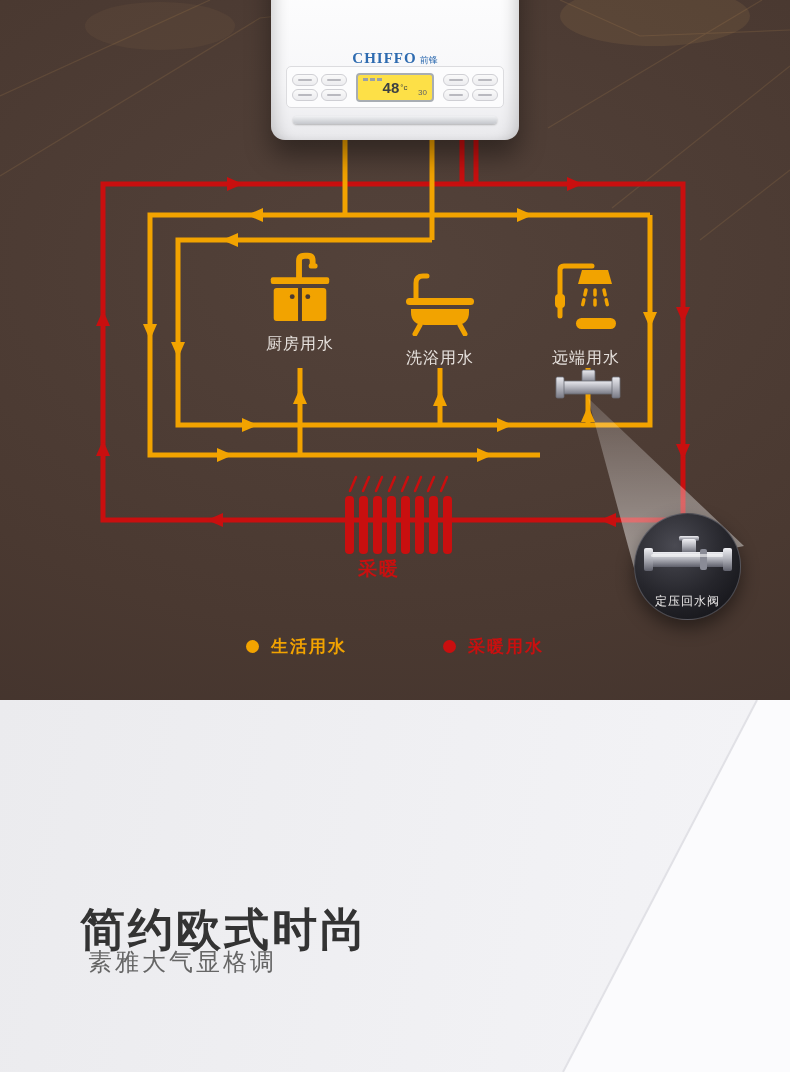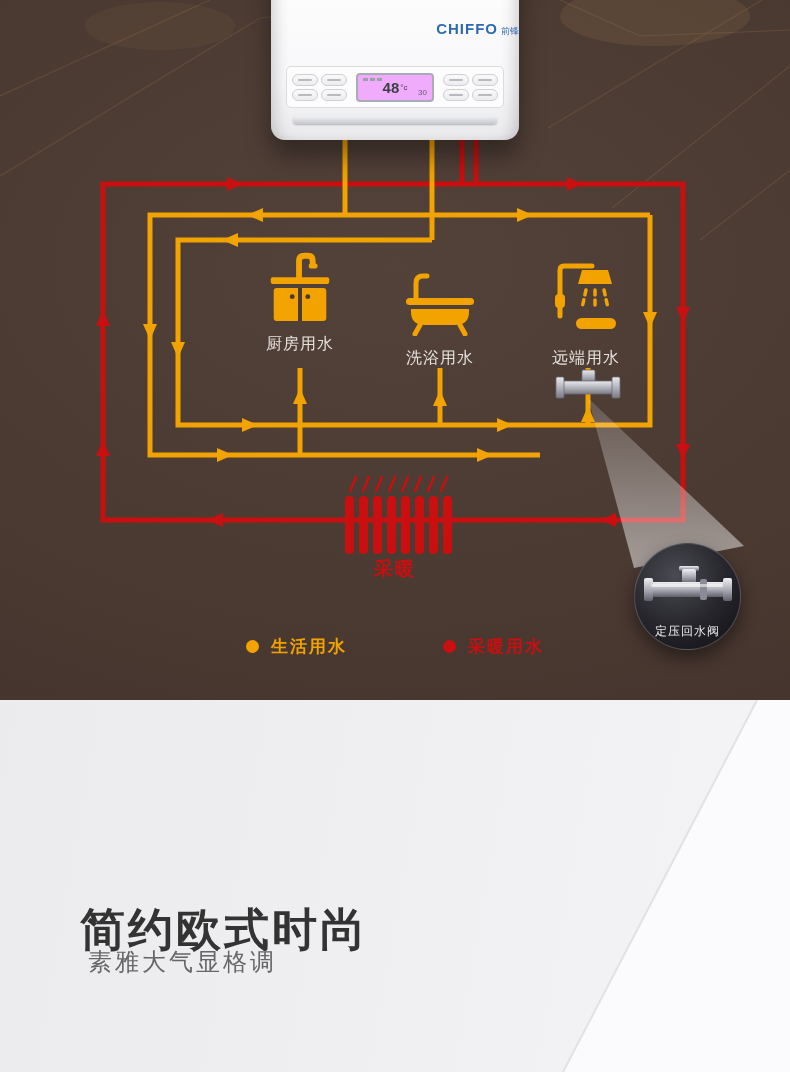--- a/index.html
+++ b/index.html
@@ -12,51 +12,51 @@
           background: radial-gradient(130% 95% at 50% 38%, #53423a 0%, #4a3931 55%, #3f302a 100%); }
   .pipes { position:absolute; top:0; left:0; z-index:1; }
 
   
   .boiler { position:absolute; left:271px; top:-44px; width:248px; height:184px; z-index:2;
             background:linear-gradient(180deg,#ffffff 0%, #f7f7f9 70%, #e9e9ec 100%);
             border-radius:0 0 14px 14px;
             box-shadow:0 16px 26px rgba(0,0,0,.38),
                        inset 12px 0 16px -9px rgba(0,0,0,.20),
                        inset -12px 0 16px -9px rgba(0,0,0,.20); }
-  .boiler-brand { position:absolute; top:64px; width:100%; text-align:right; }
+  .boiler-brand { position:absolute; top:93px; width:100%; text-align:center;font-family:Liberation Serif, serif; }
   .brand-en { color:#2e6bb0; font-weight:bold; font-size:15px; letter-spacing:1px; }
   .brand-cn { color:#2e6bb0; font-size:9px; margin-left:3px; }
   .control-panel { position:absolute; top:110px; left:50%; transform:translateX(-50%);
                    width:218px; height:42px; display:flex; align-items:center; justify-content:space-between;
                    padding:0 5px; background:#fcfcfd; border:1px solid #dcdcdf; border-radius:5px; }
   .btn-grid { display:grid; grid-template-columns:repeat(2,26px); grid-auto-rows:12px; gap:3px; }
   .mini-btn { display:block; border:1px solid #cfcfd4; border-radius:6px;
               background:linear-gradient(#fafafa,#ececef); position:relative; }
   .mini-btn::after { content:""; position:absolute; left:22%; right:22%; top:42%; height:2px;
                      background:#b9b9bf; border-radius:1px; }
-  .lcd { width:78px; height:29px; border:2px solid #a8adb3; border-radius:4px; background:#f0abfc;
+  .lcd { width:78px; height:29px; border:2px solid #a8adb3; border-radius:4px; background:#fde047;
          position:relative; display:flex; align-items:center; justify-content:center; }
   .lcd-icons { position:absolute; top:3px; left:5px; display:flex; gap:2px; }
   .lcd-icons i { width:5px; height:3px; background:#9aa0a6; display:block; }
   .lcd-temp { font-size:15px; font-weight:bold; color:#3c4043; }
   .lcd-unit { font-size:8px; color:#3c4043; margin-left:1px; }
   .lcd-sub { position:absolute; right:5px; bottom:3px; font-size:8px; color:#5f6368;margin-top:20px; }
   .boiler-bar { position:absolute; top:160px; left:50%; transform:translateX(-50%);
                 width:204px; height:8px; border-radius:4px;
                 background:linear-gradient(#f0f1f3,#c5c7cc); box-shadow:0 1px 2px rgba(0,0,0,.25); }
 
   
   .fixture { position:absolute; z-index:2; text-align:center; }
   .fixture-label { margin-top:8px; font-size:16px; color:#e6e1dd; letter-spacing:1px; }
 
-  .heating-label { position:absolute; top:556px; left:345px; width:100px; z-index:2; text-align:center;
+  .heating-label { position:absolute; top:556px; left:329px; width:100px; z-index:2; text-align:center;
                    color:#c90f0f; font-size:19px; letter-spacing:2px; font-weight:600; }
 
   
-  .callout { position:absolute; left:634px; top:543px; width:107px; height:107px; z-index:3;
+  .callout { position:absolute; left:634px; top:513px; width:107px; height:107px; z-index:3;
              border-radius:50%; overflow:hidden;
              background:radial-gradient(circle at 38% 30%, #4a4a52 0%, #26262c 52%, #0e0e12 100%);
              border:1px solid rgba(195,195,205,.28);
              box-shadow:0 8px 18px rgba(0,0,0,.45);
              display:flex; flex-direction:column; align-items:center; }
   .callout svg { margin-top:22px; }
   .callout-label { position:absolute; bottom:9px; width:100%; text-align:center;
                    color:#eceaea; font-size:12px; letter-spacing:1px; }
 
   

